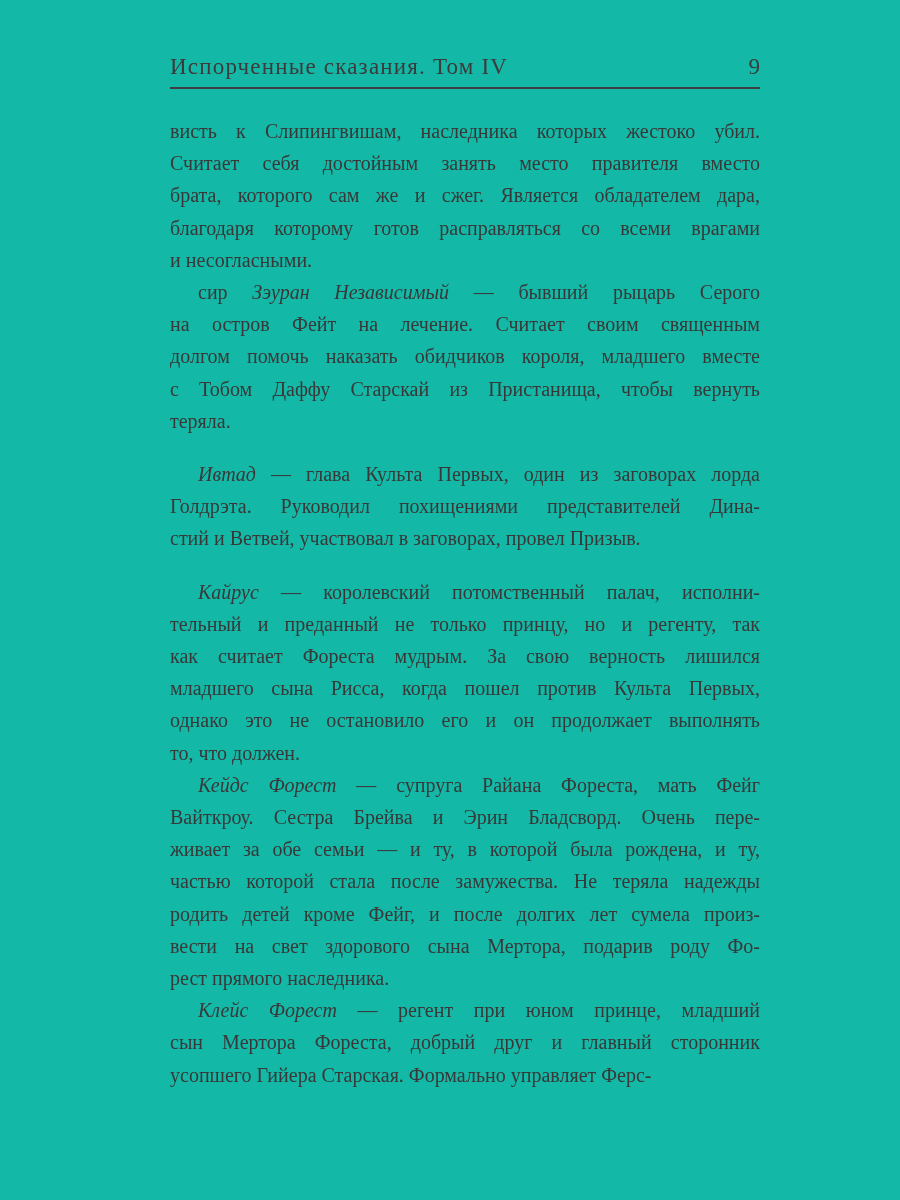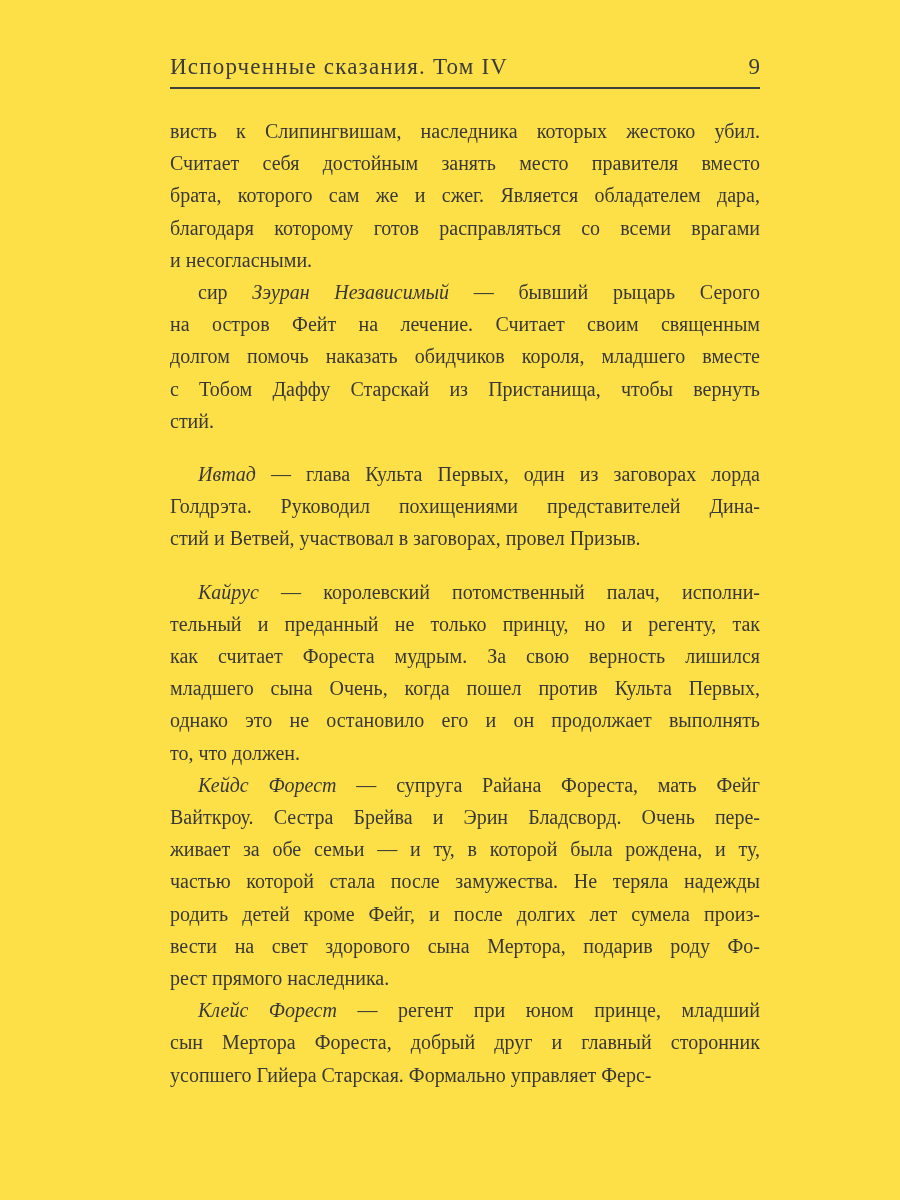--- a/index.html
+++ b/index.html
@@ -4,21 +4,21 @@
 <style>
   html, body {
     margin: 0;
     padding: 0;
     background: #ffffff;
   }
   .page {
     position: relative;
     width: 900px;
     height: 1200px;
-    background: #fde047;
+    background: #14b8a6;
     font-family: "Liberation Serif", serif;
     color: #383838;
     overflow: hidden;
     box-sizing: border-box;
   }
   .running-header {
     margin: 54px 140px 0 170px;
     width: 590px;
     box-sizing: border-box;
     display: flex;
@@ -76,32 +76,32 @@
         <div class="line"><span>Считает себя достойным занять место правителя вместо</span></div>
         <div class="line"><span>брата, которого сам же и сжег. Является обладателем дара,</span></div>
         <div class="line"><span>благодаря которому готов расправляться со всеми врагами</span></div>
         <div class="line last"><span>и несогласными.</span></div>
       </div>
       <div class="para">
         <div class="line indent"><span>сир </span><span class="it">Зэуран Независимый</span><span> — бывший рыцарь Серого</span></div>
         <div class="line"><span>на остров Фейт на лечение. Считает своим священным</span></div>
         <div class="line"><span>долгом помочь наказать обидчиков короля, младшего вместе</span></div>
         <div class="line"><span>с Тобом Даффу Старскай из Пристанища, чтобы вернуть</span></div>
-        <div class="line last"><span>стий.</span></div>
+        <div class="line last"><span>теряла.</span></div>
       </div>
       <div class="para spaced">
         <div class="line indent"><span class="it">Ивтад</span><span> — глава Культа Первых, один из заговорах лорда</span></div>
         <div class="line"><span>Голдрэта. Руководил похищениями представителей Дина-</span></div>
         <div class="line last"><span>стий и Ветвей, участвовал в заговорах, провел Призыв.</span></div>
       </div>
       <div class="para spaced">
         <div class="line indent"><span class="it">Кайрус</span><span> — королевский потомственный палач, исполни-</span></div>
         <div class="line"><span>тельный и преданный не только принцу, но и регенту, так</span></div>
         <div class="line"><span>как считает Фореста мудрым. За свою верность лишился</span></div>
-        <div class="line"><span>младшего сына Очень, когда пошел против Культа Первых,</span></div>
+        <div class="line"><span>младшего сына Рисса, когда пошел против Культа Первых,</span></div>
         <div class="line"><span>однако это не остановило его и он продолжает выполнять</span></div>
         <div class="line last"><span>то, что должен.</span></div>
       </div>
       <div class="para">
         <div class="line indent"><span class="it">Кейдс Форест</span><span> — супруга Райана Фореста, мать Фейг</span></div>
         <div class="line"><span>Вайткроу. Сестра Брейва и Эрин Бладсворд. Очень пере-</span></div>
         <div class="line"><span>живает за обе семьи — и ту, в которой была рождена, и ту,</span></div>
         <div class="line"><span>частью которой стала после замужества. Не теряла надежды</span></div>
         <div class="line"><span>родить детей кроме Фейг, и после долгих лет сумела произ-</span></div>
         <div class="line"><span>вести на свет здорового сына Мертора, подарив роду Фо-</span></div>

